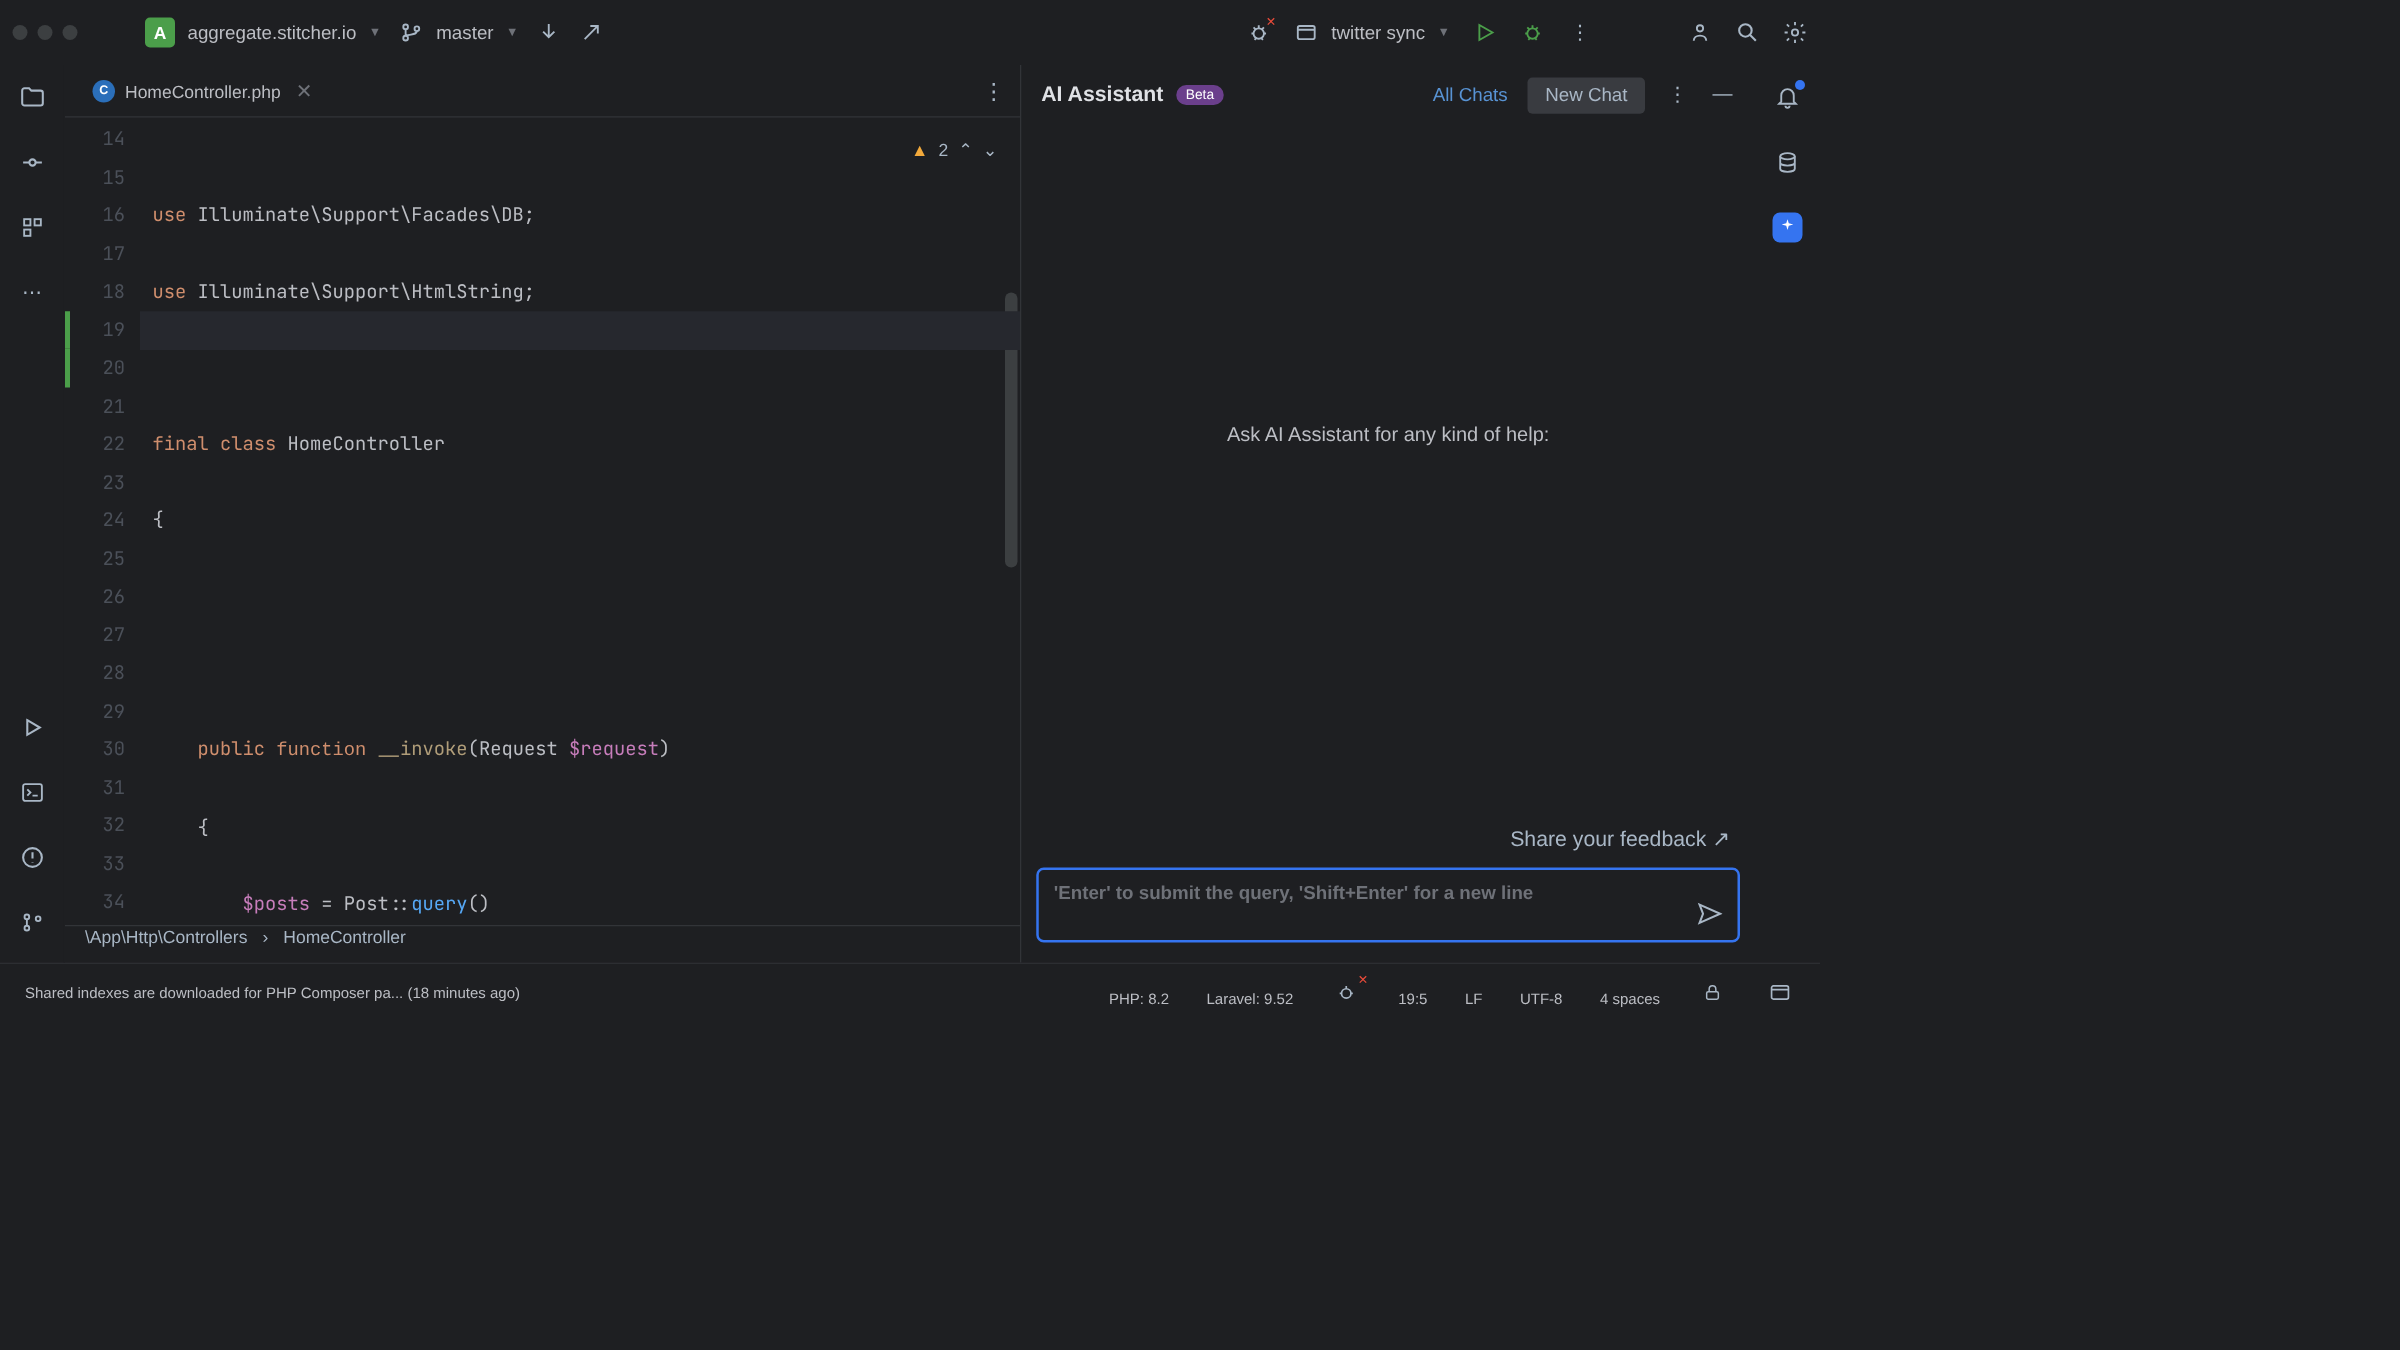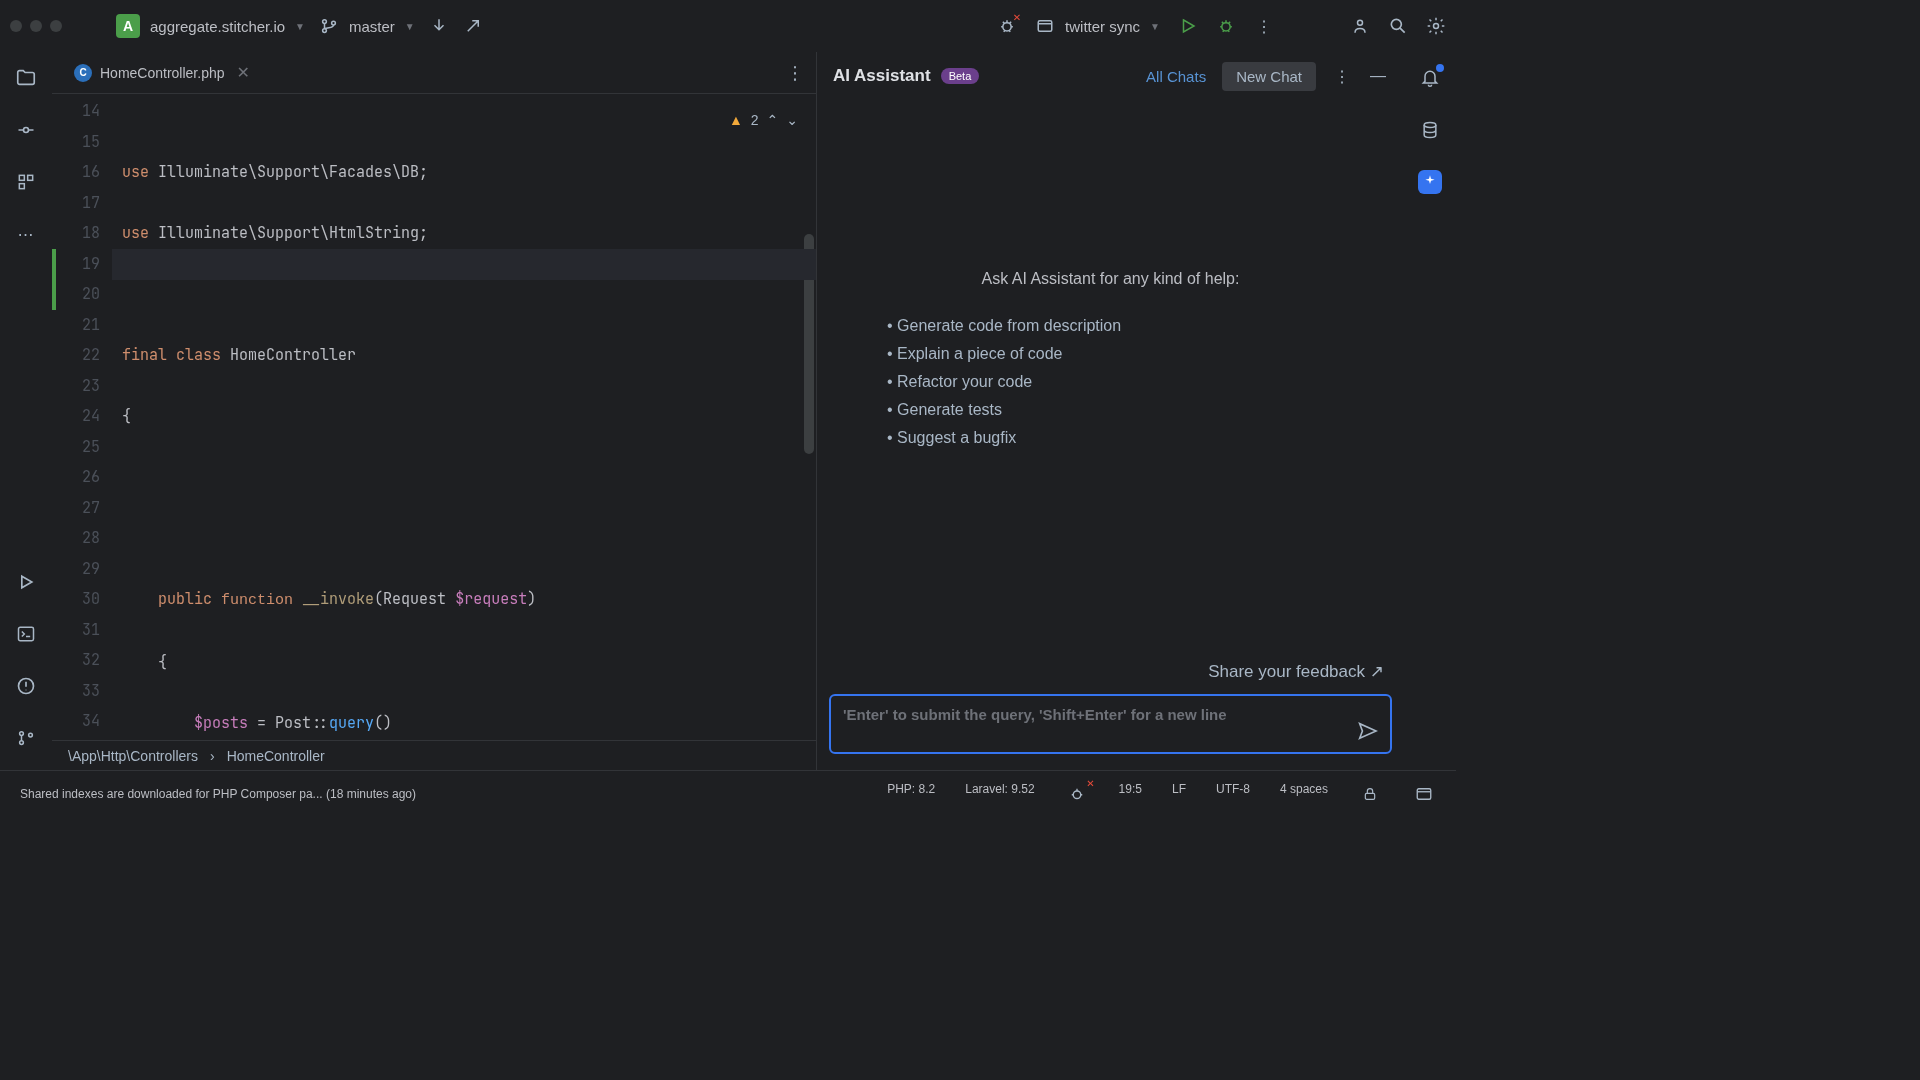--- a/index.html
+++ b/index.html
@@ -40,21 +40,21 @@
 .warn-tri { color: #f2a93b; }
 .scroll-thumb { position: absolute; right: 2px; top: 140px; width: 10px; height: 220px; background: #3c3f41; border-radius: 5px; }
 
 .kw { color: #cf8e6d; }
 .cls { color: #bcbec4; }
 .fn { color: #cf8e6d; font-family: Liberation Mono, monospace; }
 .var { color: #c77dbb; }
 .method { color: #56a8f5; }
 .magic { color: #b09d79; }
 
-.breadcrumb { height: 30px; display: flex; align-items: center; padding-left: 16px; font-size: 14px; color: #a9b7c6; gap: 12px; border-top: 1px solid #323438; }
+.breadcrumb { height: 30px; display: flex; padding-left: 16px; font-size: 14px; color: #a9b7c6; gap: 12px; border-top: 1px solid #323438; }
 
 .ai-panel { width: 588px; background: #1e1f22; border-left: 1px solid #323438; display: flex; flex-direction: column; }
 .ai-header { height: 48px; display: flex; align-items: center; padding: 0 16px; gap: 10px; }
 .ai-title { color: #dfe1e5; font-size: 17px; font-weight: 600; }
 .beta-badge { background: #6b3f8c; color: #fff; font-size: 11px; padding: 2px 8px; border-radius: 10px; }
 .ai-header-right { margin-left: auto; display: flex; align-items: center; gap: 16px; }
 .all-chats { color: #5893d4; font-size: 15px; }
 .new-chat-btn { background: #393b40; color: #a9b7c6; padding: 6px 14px; border-radius: 4px; font-size: 15px; }
 .ai-body { flex: 1; display: flex; flex-direction: column; justify-content: center; padding: 0 70px 40px; }
 .ai-prompt { color: #bcbec4; font-size: 16px; margin-bottom: 24px; text-align: center; }
@@ -64,21 +64,21 @@
 .ai-input { border: 2px solid #3574f0; border-radius: 6px; padding: 10px 44px 24px 12px; position: relative; min-height: 60px; font-weight: bold; }
 .ai-placeholder { color: #6e7178; font-size: 15px; }
 .send-ico { position: absolute; right: 12px; bottom: 10px; color: #a9b7c6; }
 
 .right-bar { width: 52px; background: #1e1f22; display: flex; flex-direction: column; align-items: center; padding-top: 14px; gap: 28px; }
 .bell-dot::after { content:''; position:absolute; top:-2px; right:-2px; width:8px; height:8px; background:#3574f0; border-radius:50%; }
 .bell-wrap { position: relative; }
 .spark { background: #3574f0; border-radius: 6px; padding: 4px; }
 
 .status-bar { height: 46px; display: flex; align-items: center; padding: 0 20px; gap: 30px; font-size: 12px; color: #bcbec4; border-top: 1px solid #323438; }
-.status-right { margin-left: auto; display: flex; align-items: flex-start; gap: 30px; }
+.status-right { margin-left: auto; display: flex; align-items: flex-end; gap: 30px; }
 .sb-bug { position: relative; }
 .sb-bug::after { content: '✕'; position: absolute; top: -4px; right: -6px; color: #e84b3a; font-size: 10px; }
 svg { display: block; }
 </style>
 </head>
 <body>
 
 <div class="title-bar">
   <div class="traffic-lights">
     <div class="tl"></div>
@@ -291,27 +291,20 @@
       <span class="beta-badge">Beta</span>
       <div class="ai-header-right">
         <span class="all-chats">All Chats</span>
         <span class="new-chat-btn">New Chat</span>
         <span class="tb-ico">⋮</span>
         <span class="tb-ico">—</span>
       </div>
     </div>
     <div class="ai-body">
       <div class="ai-prompt">Ask AI Assistant for any kind of help:</div>
-      <div class="ai-bullets">
-        <div>• <span>Generate code from description</span></div>
-        <div>• <span>Explain a piece of code</span></div>
-        <div>• <span>Refactor your code</span></div>
-        <div>• <span>Generate tests</span></div>
-        <div>• <span>Suggest a bugfix</span></div>
-      </div>
     </div>
     <div class="feedback">Share your feedback ↗</div>
     <div class="ai-input-wrap">
       <div class="ai-input">
         <span class="ai-placeholder">'Enter' to submit the query, 'Shift+Enter' for a new line</span>
         <span class="send-ico">
             <svg width="22" height="22" viewBox="0 0 24 24" fill="none" stroke="currentColor" stroke-width="1.8">
               <path d="M4 20l18-8L4 4l3 8z"></path>
             </svg>
           </span>

